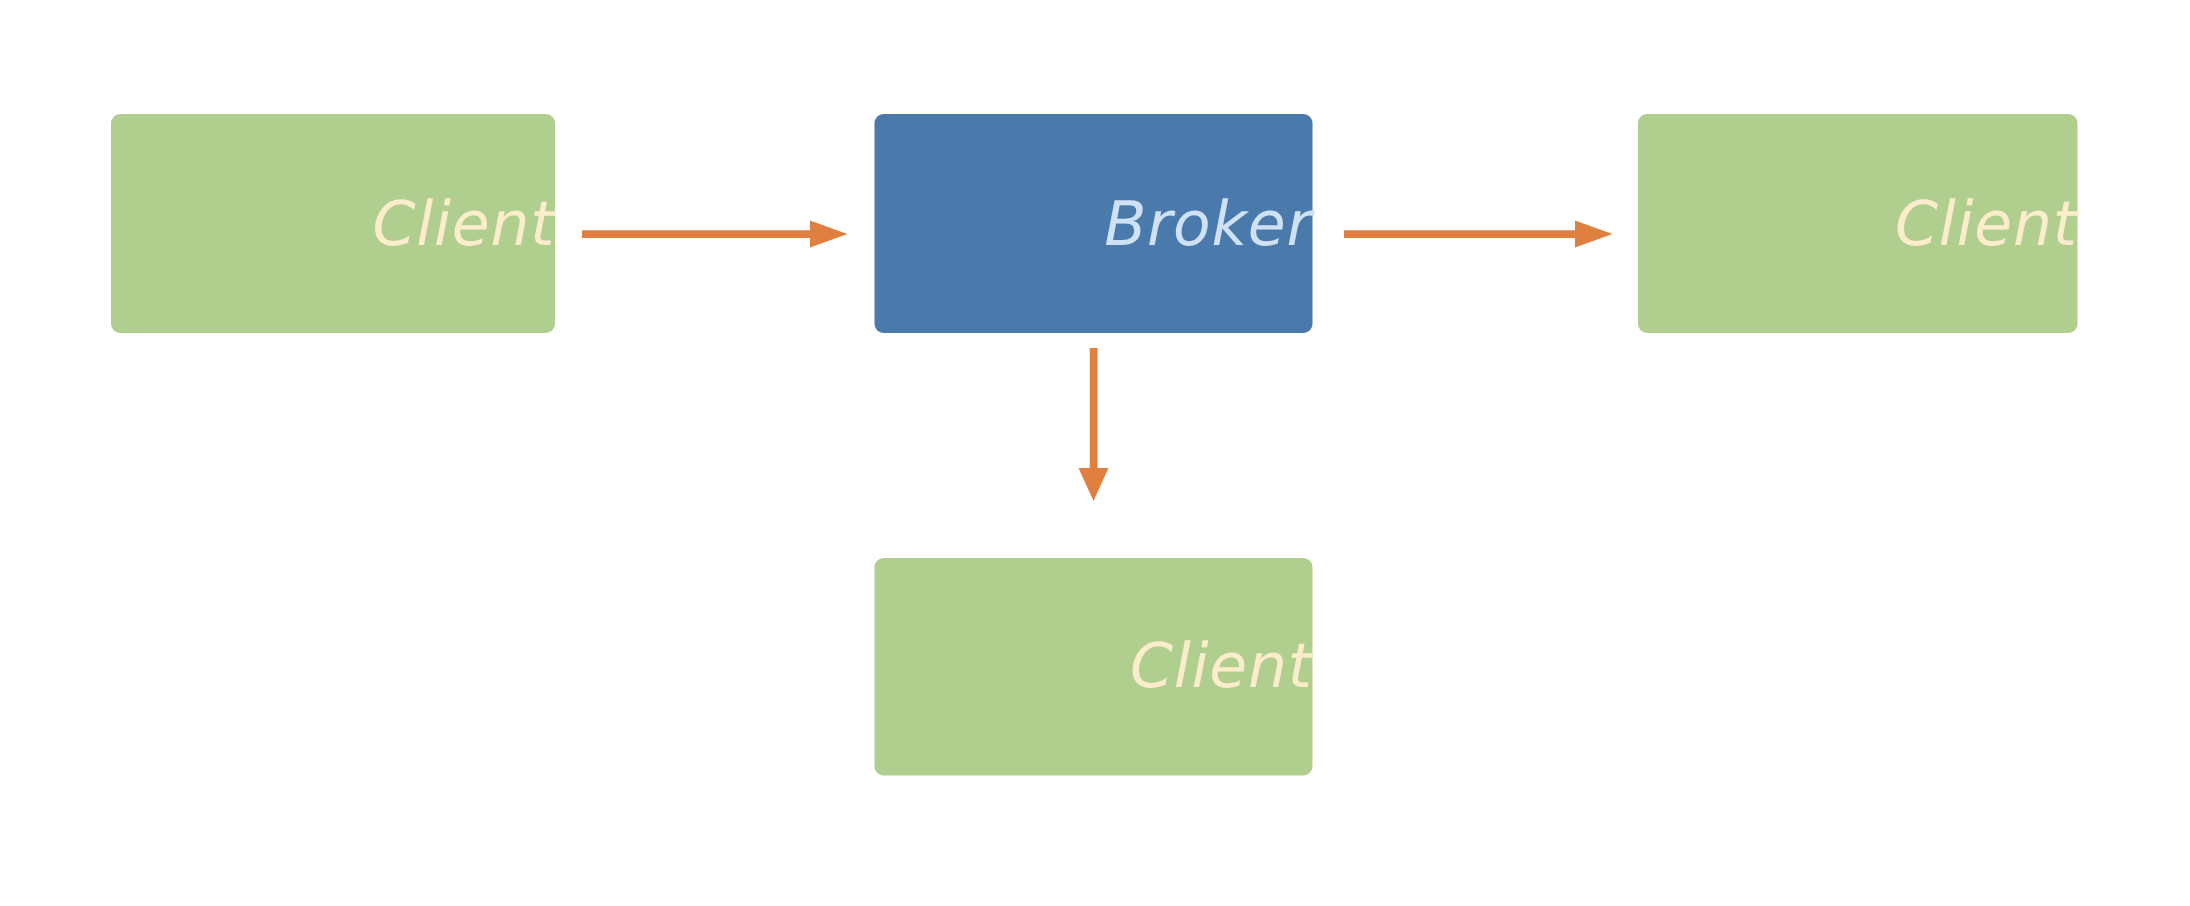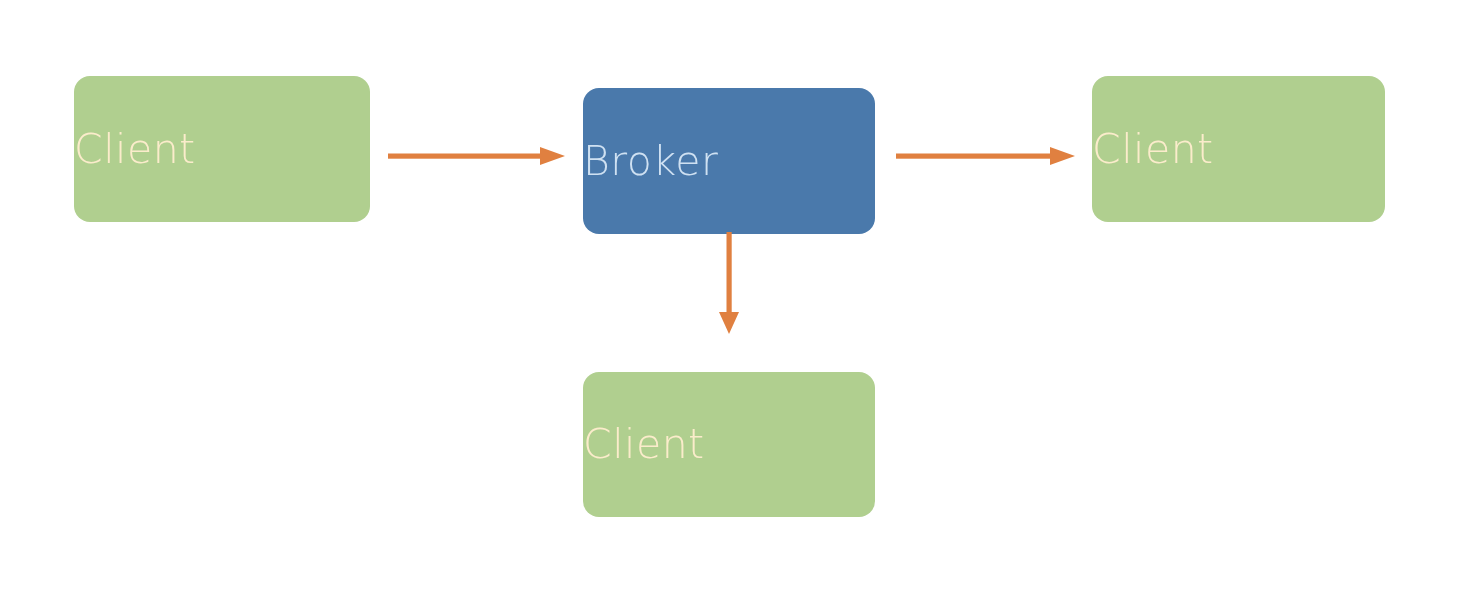--- a/index.html
+++ b/index.html
@@ -13,25 +13,26 @@
   }
   #canvas {
     position: relative;
     width: 1460px;
     height: 604px;
     background: #ffffff;
     overflow: hidden;
   }
   .node {
     position: absolute;
-    border-radius: 16px;
+    border-radius: 6px;
     display: flex;
     align-items: center;
-    justify-content: flex-start;
+    justify-content: flex-end;
     box-sizing: border-box;
+    font-style: italic;
   }
   .node-label {
     font-family: "DejaVu Sans", sans-serif;
     font-size: 41px;
     font-weight: 300;
     letter-spacing: 0.5px;
     line-height: 1;
     user-select: none;
   }
   .node-client {
@@ -41,21 +42,21 @@
     color: #fbeccb;
   }
   .node-broker {
     background: #4a79ab;
   }
   .node-broker .node-label {
     color: #cfe1f2;
   }
   
   #node-client-left   { left: 74px;   top: 76px;  width: 296px; height: 146px; }
-  #node-broker        { left: 583px;  top: 76px;  width: 292px; height: 146px; margin-top: 12px; }
+  #node-broker        { left: 583px;  top: 76px;  width: 292px; height: 146px; }
   #node-client-right  { left: 1092px; top: 76px;  width: 293px; height: 146px; }
   #node-client-bottom { left: 583px;  top: 372px; width: 292px; height: 145px; }
 
   .edge {
     position: absolute;
     overflow: visible;
   }
   #edge-client-left-to-broker { left: 388px; top: 138px; width: 180px; height: 36px; }
   #edge-broker-to-client-right { left: 896px; top: 138px; width: 184px; height: 36px; }
   #edge-broker-to-client-bottom { left: 711px; top: 232px; width: 36px; height: 106px; }

